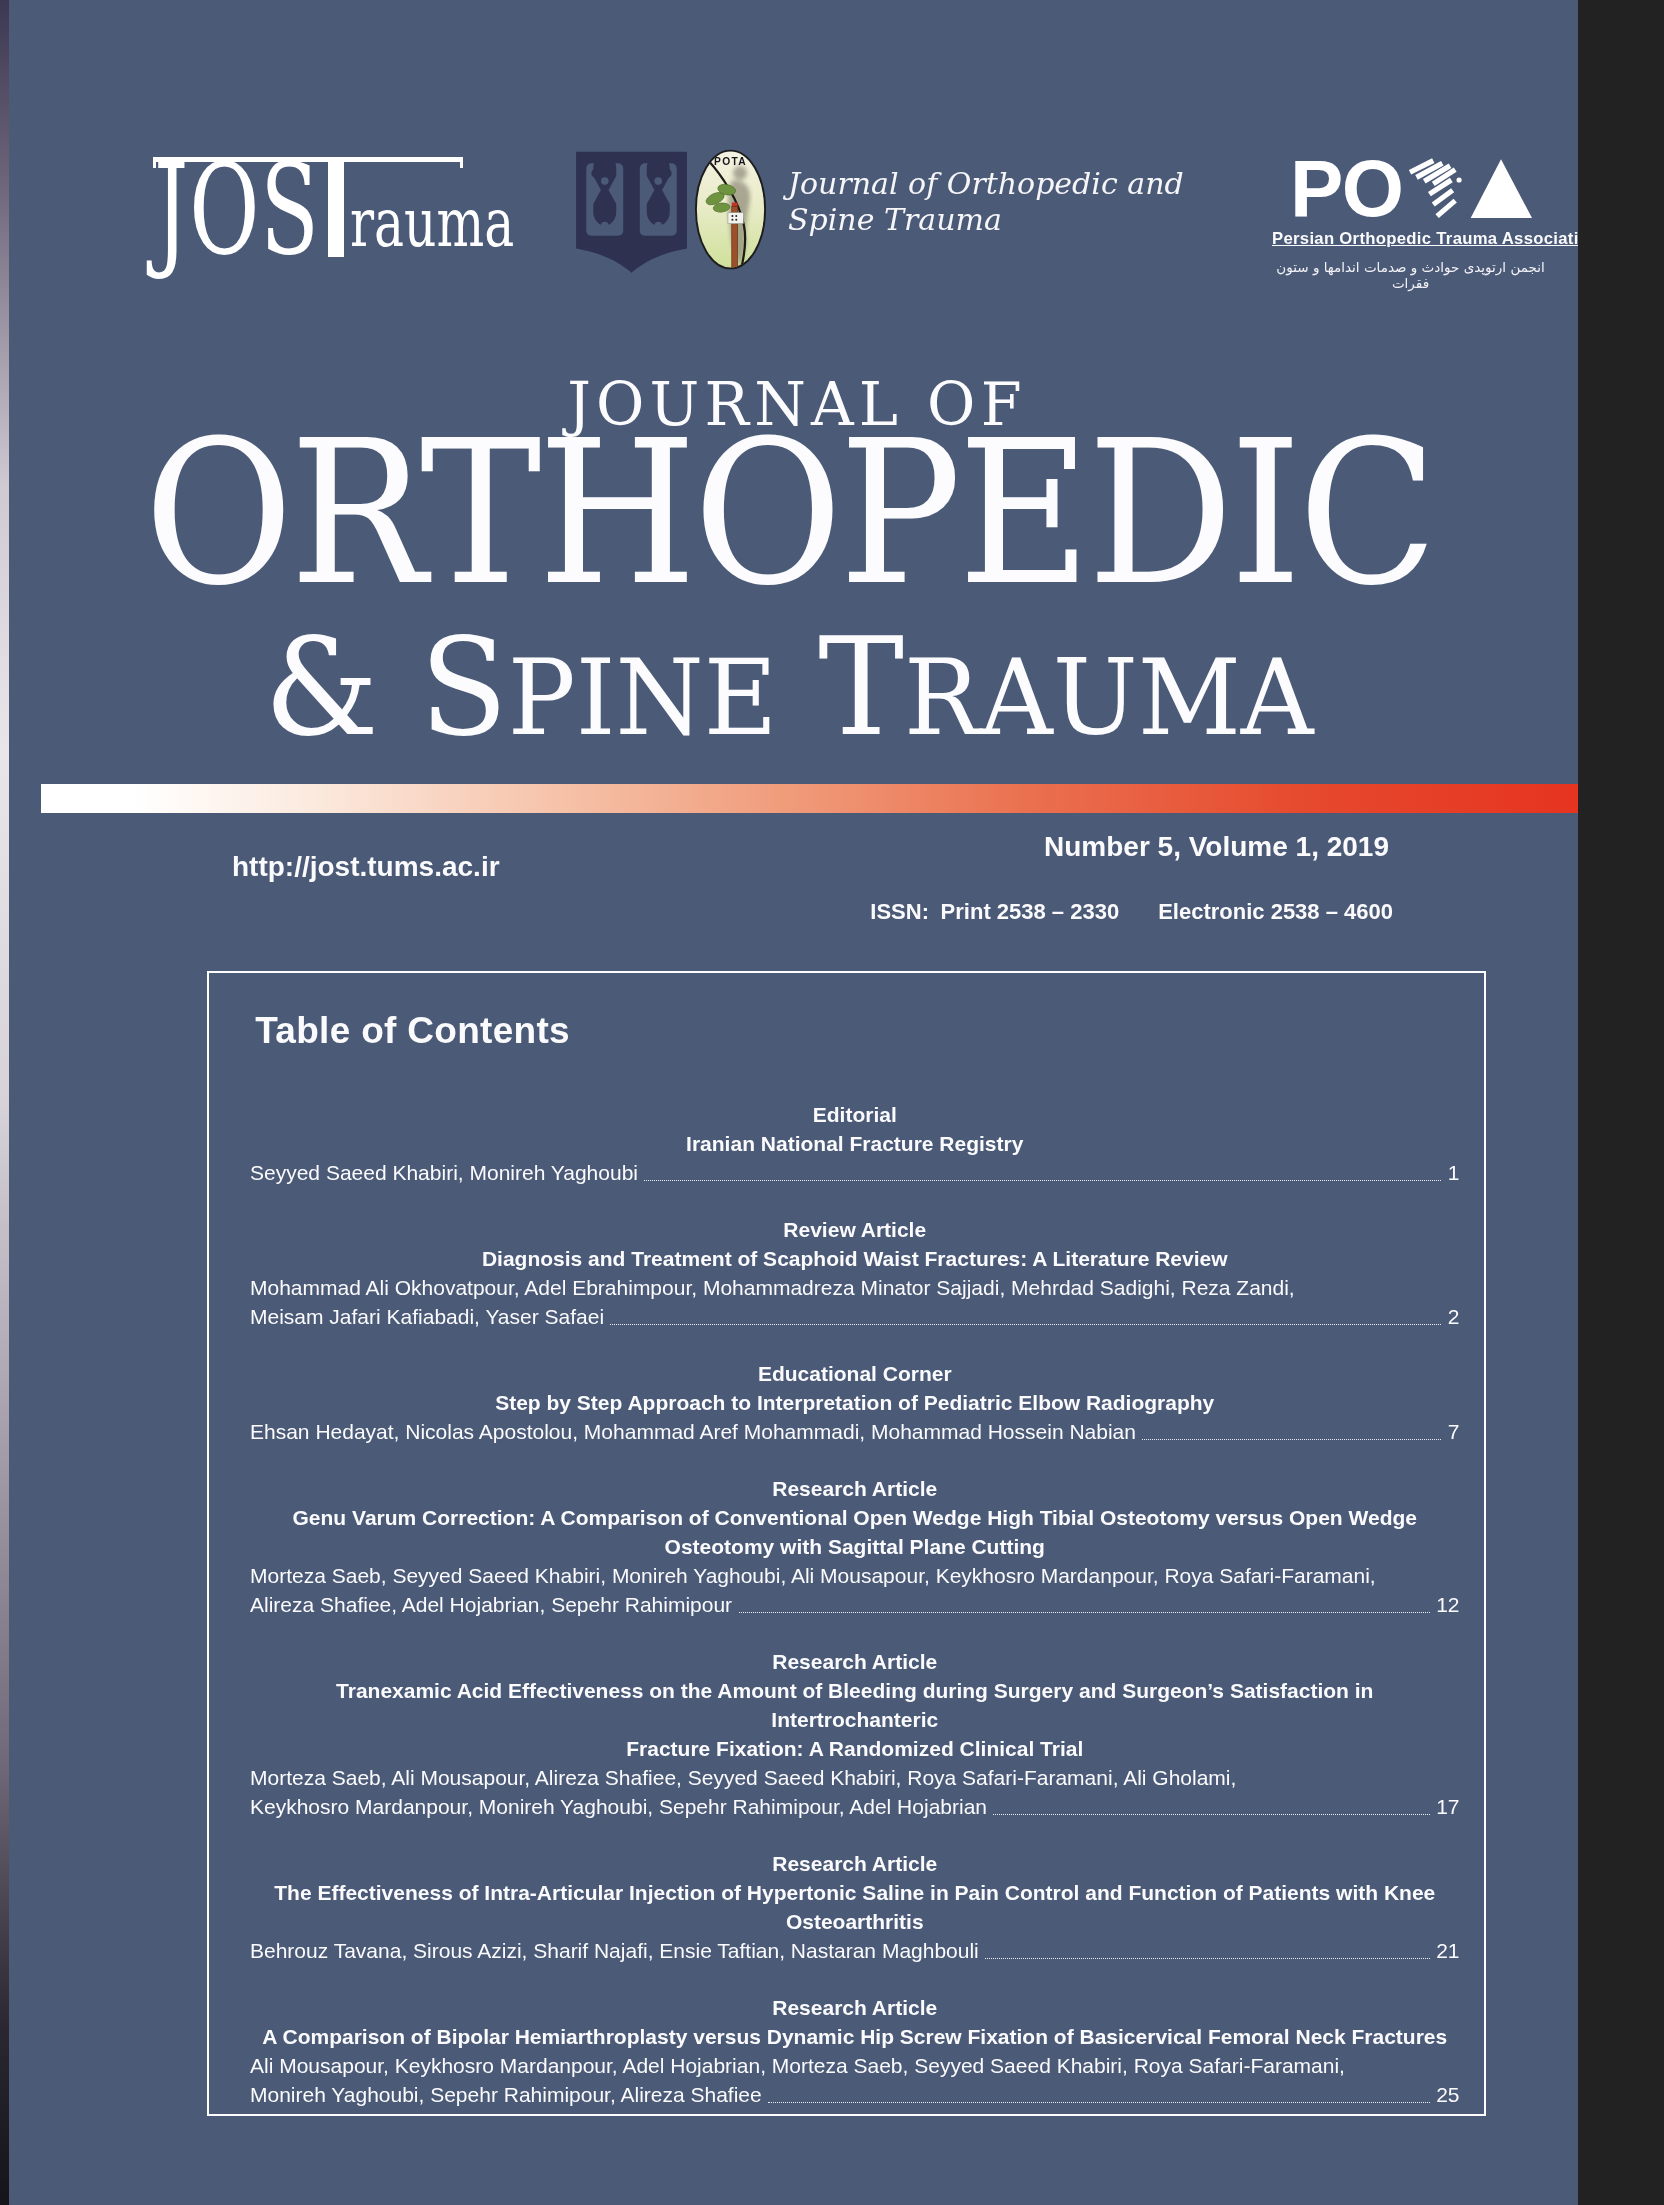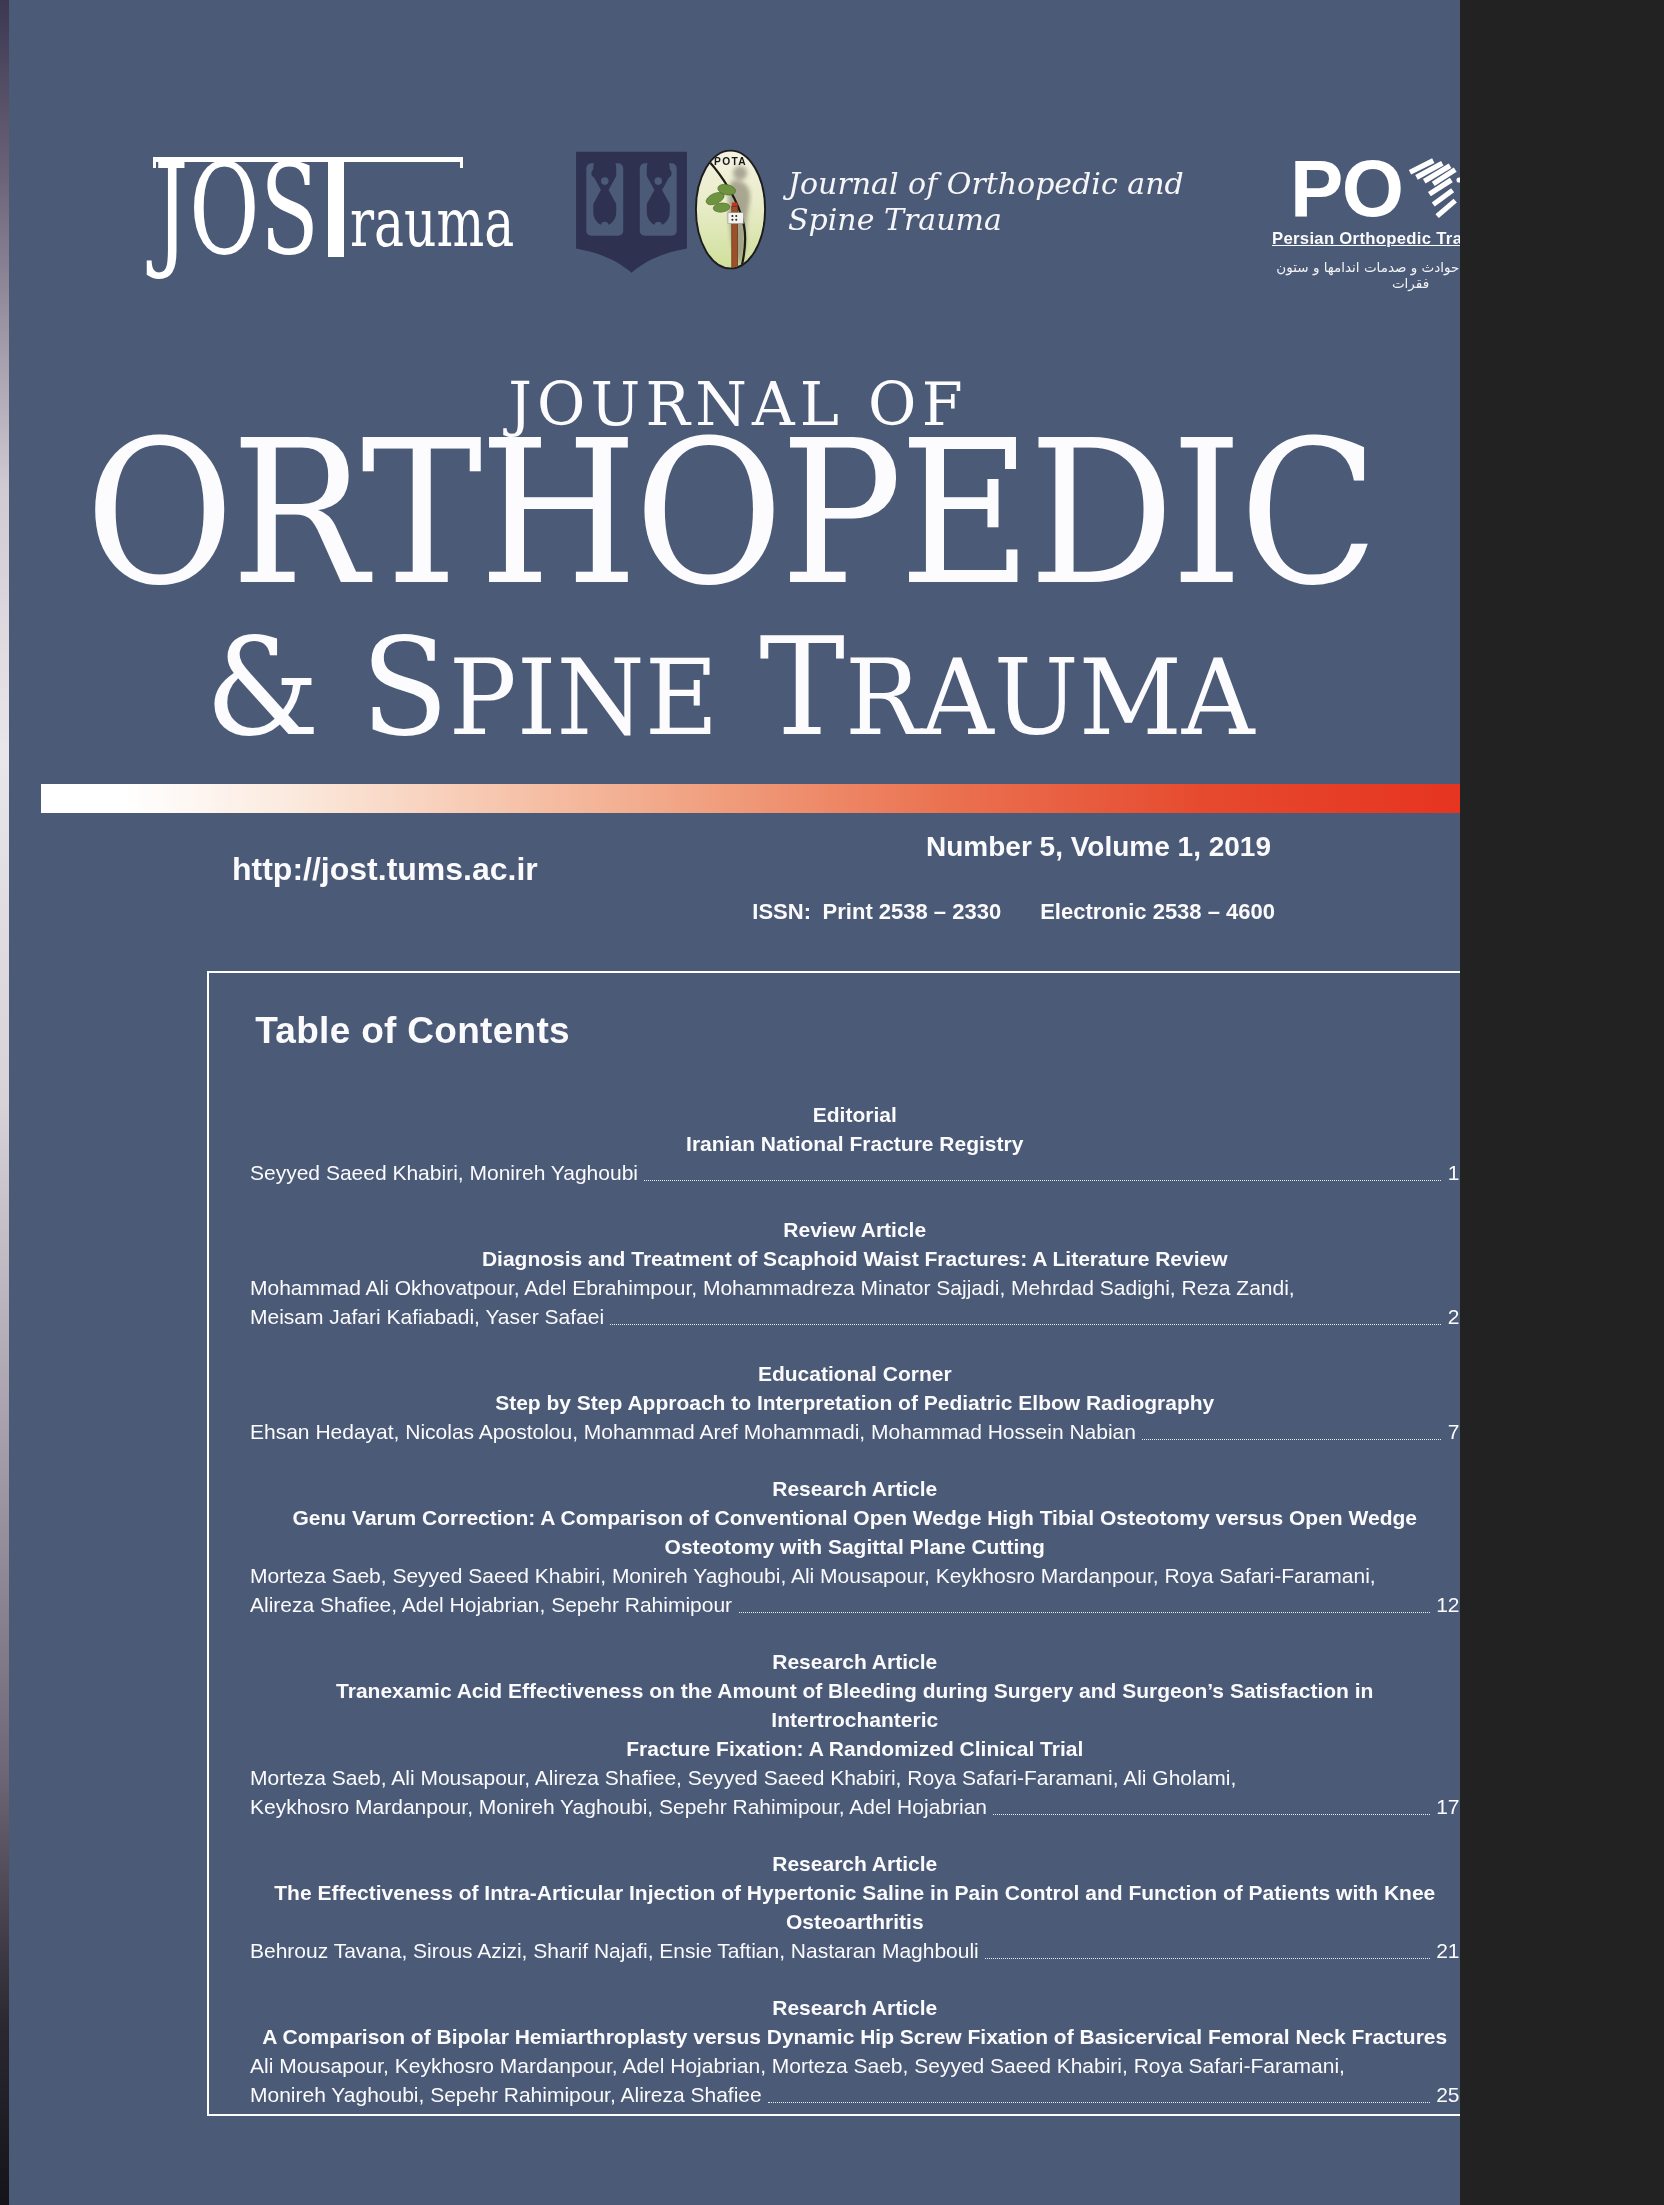--- a/index.html
+++ b/index.html
@@ -3,21 +3,21 @@
 <meta charset="utf-8">
 <style>
   :root{
     --background:#4b5a77;
     --logo-navy:#2e3150;
     --text-white:#fbfbfd;
   }
   html,body{margin:0;padding:0;background:#222;}
   #page{
     position:relative;
-    width:1460px;height:2205px;
+    width:1578px;height:2205px;
     background:var(--background);
     overflow:hidden;
     font-family:"Liberation Sans",sans-serif;
     color:var(--text-white);
   }
   
   #edge-strip{
     position:absolute;left:0;top:0;bottom:0;width:9px;
     background:linear-gradient(180deg,#3c3852 0%,#6b6378 8%,#cfc9d2 22%,#e9e6ea 34%,#d6d2d8 50%,#aaa3af 64%,#6f6878 80%,#2a2730 92%,#15141a 100%);
   }
@@ -58,21 +58,21 @@
   #title-journal-of{top:375px;font-size:59px;line-height:59px;letter-spacing:5.2px;margin-left:16px;}
   #title-orthopedic{top:413px;font-size:198px;line-height:201px;letter-spacing:-3.9px;transform:scaleX(0.92);}
   #title-spine{top:620px;font-size:134px;line-height:137px;letter-spacing:0px;transform:scaleX(0.96);}
   #title-spine .sm{font-size:105px;}
 
   
   #stripe{
     position:absolute;left:41px;right:0;top:784px;height:29px;
     background:linear-gradient(to right,#ffffff 0%,#ffffff 6%,#fbe9dd 18%,#f6c4ab 33%,#f09d7c 48%,#ea7150 64%,#e64a2e 82%,#e63420 100%);
   }
-  #journal-url{position:absolute;left:232px;top:851px;font-size:32px;font-weight:bold;}
+  #journal-url{position:absolute;left:232px;top:851px;font-size:28px;font-weight:bold;}
   #issue-line{position:absolute;right:189px;top:831px;font-size:28px;font-weight:bold;}
   #issn-line{position:absolute;right:185px;top:899px;font-size:22px;font-weight:bold;}
   #issn-line .gap1{margin-left:11.6px;}
   #issn-line .gap2{margin-left:39px;}
 
   
   #toc-box{
     position:absolute;left:207px;top:971px;width:1279px;height:1145px;
     border:2.6px solid #ffffff;box-sizing:border-box;
     padding:37px 24.5px 13px 41px;overflow:hidden;

